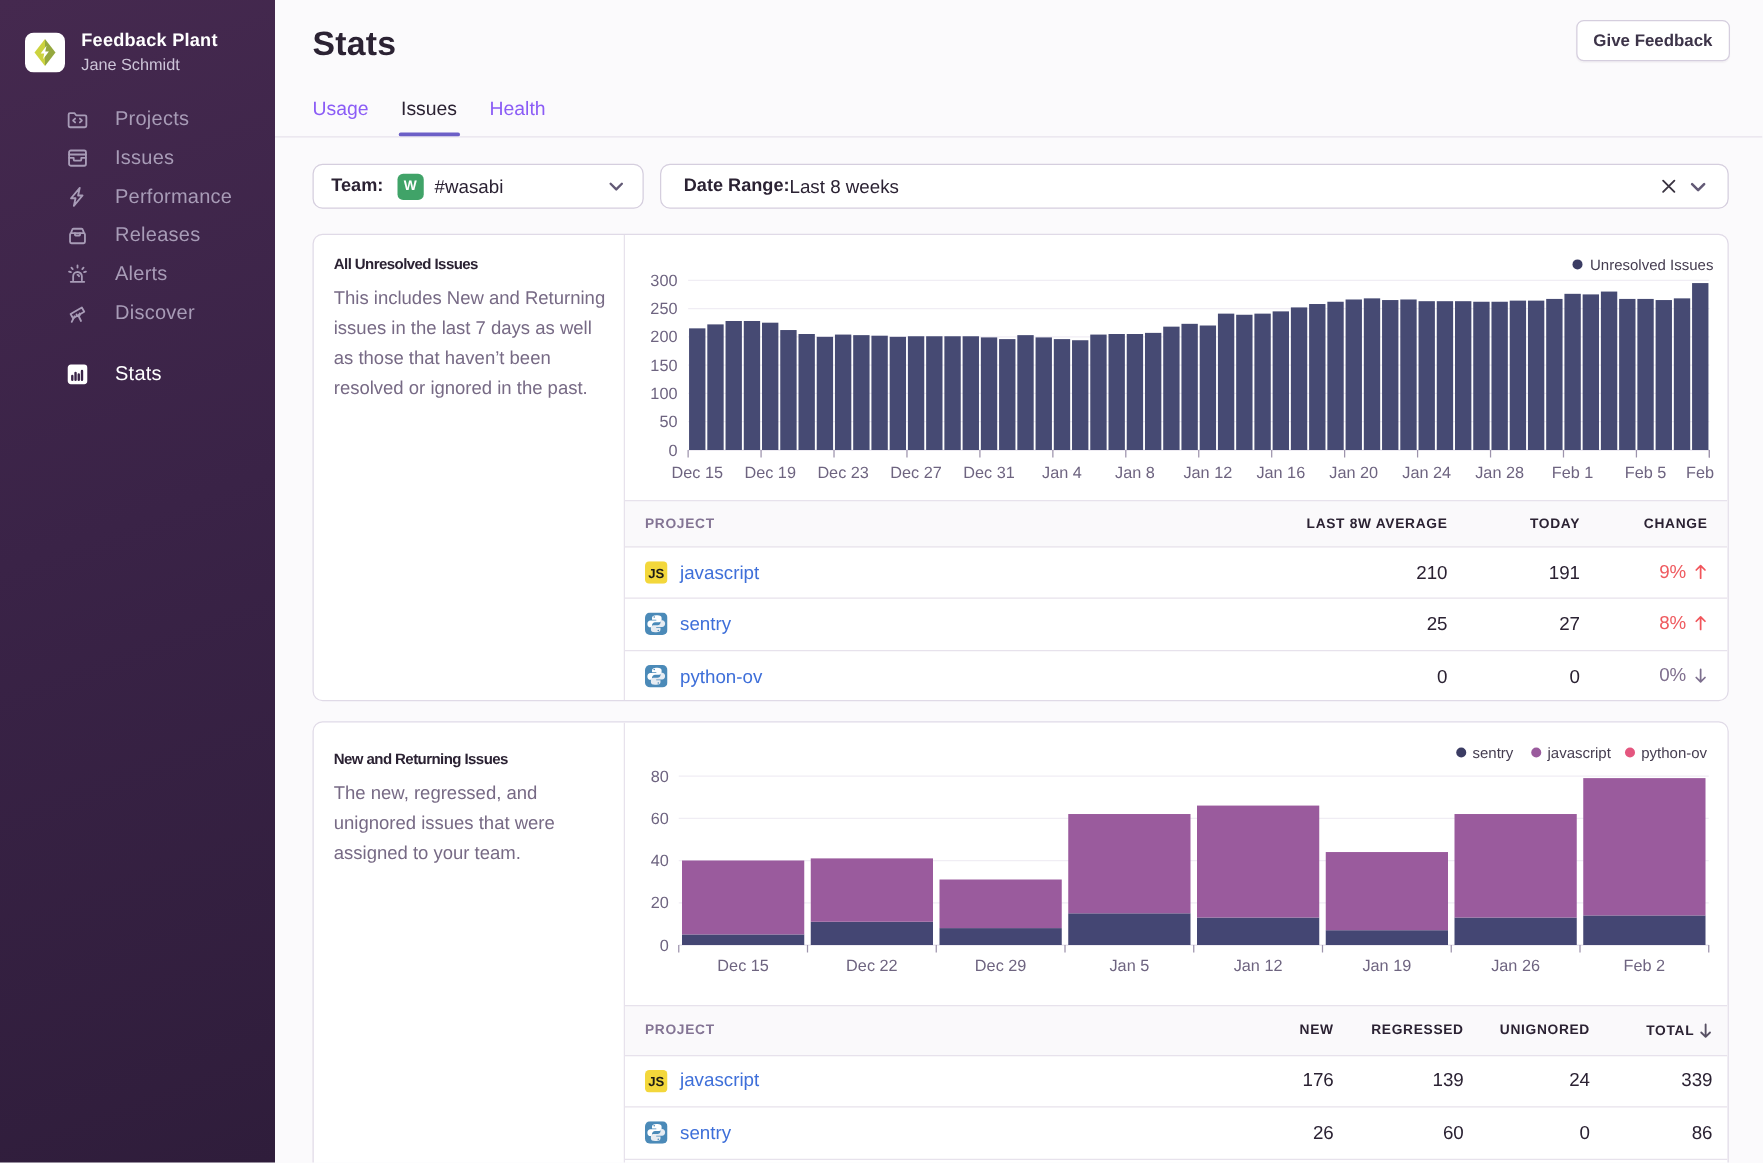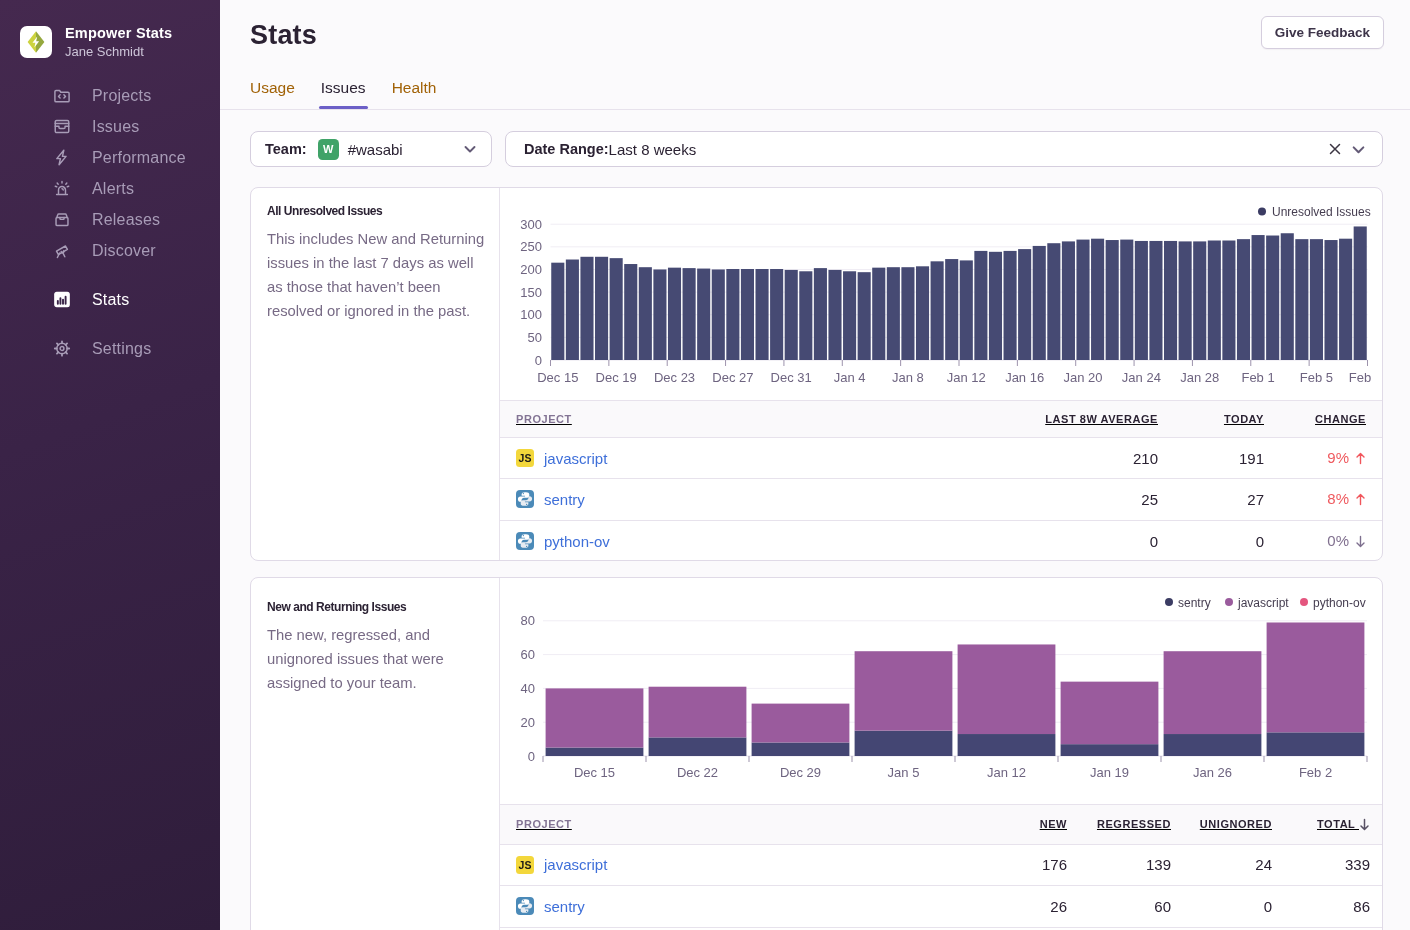--- a/index.html
+++ b/index.html
@@ -13,47 +13,47 @@
 .mi span { letter-spacing:.2px; }
 .mi.active { color:#fff; }
 .micon { flex:0 0 18px; }
 .gap1 { height:18px; }
 main { margin-left:220px; width:1190px; height:930px; }
 .phead { position:relative; height:110px; border-bottom:1px solid #e7e2ec; background:#fbfafc; }
 h1 { position:absolute; left:30px; top:20px; font-size:27px; color:#2b2233; letter-spacing:.2px; }
 .feedback { position:absolute; right:26px; top:16px; height:33px; background:#fff; border:1px solid #d5cede; border-radius:6px;
   font-size:13.5px; font-weight:bold; color:#3d3449; padding:0 13px; line-height:31px; box-shadow:0 1px 1px rgba(40,30,60,.04); }
 .tabs { position:absolute; left:30px; bottom:0; display:flex; gap:26px; }
-.tab { font-size:15.5px; color:#a16207; padding-bottom:12px; position:relative; }
+.tab { font-size:15.5px; color:#8b5cf6; padding-bottom:12px; position:relative; }
 .tab.active { color:#2b2233; }
 .tab.active:after { content:""; position:absolute; left:-2px; right:-2px; bottom:0; height:3px; border-radius:2px; background:#6c5fc7; }
 .content { padding:21px 27px 0 30px; }
 .filters { display:flex; gap:13px; }
 .fbox { height:36px; background:#fff; border:1px solid #d5cede; border-radius:8px; display:flex; align-items:center; font-size:14.5px; color:#2b2233; }
-.fbox.team { width:242px; padding:0 14px; }
+.fbox.team { width:265px; padding:0 14px; }
 .fbox.date { flex:1; padding:0 16px 0 18px; }
 .flab { font-weight:bold; color:#2b2233; }
 .wbadge { width:21px; height:21px; border-radius:4.5px; background:#40a368; color:#fff; font-size:11px; font-weight:bold;
   display:flex; align-items:center; justify-content:center; margin:0 9px 0 11px; }
 .chev { margin-left:auto; color:#6e6480; }
 .xicon { margin-left:auto; color:#6e6480; font-size:15px; }
 .chev svg, .xicon svg { display:block; }
 .panel { margin-top:20px; background:#fff; border:1px solid #e0dae7; border-radius:8px; display:flex; min-height:0; overflow:hidden; }
 .pleft { width:249px; border-right:1px solid #e7e2ec; padding:16px 14px 0 16px; }
 .pleft.pl2 { padding-top:22px; }
 .pleft h2 { font-size:12px; font-weight:bold; color:#2b2233; letter-spacing:-.45px; }
 .pleft p { margin-top:9px; font-size:14.8px; line-height:24px; color:#776a85; }
 .pleft p.nw { white-space:nowrap; }
 .pleft h2 { white-space:nowrap; }
 .pright { flex:1; min-width:0; }
 .pright > svg { display:block; }
 .axl { font-size:13px; fill:#6e6480; font-family:"Liberation Sans",sans-serif; }
 .leg { font-size:12px; fill:#453d50; font-family:"Liberation Sans",sans-serif; }
 .thead { display:flex; align-items:center; height:38px; background:#faf9fb; border-top:1px solid #e7e2ec; border-bottom:1px solid #e7e2ec;
-  padding:0 16px 0 16px;text-decoration:underline; }
+  padding:0 16px 0 16px; }
 .t2h { height:40.5px; padding-right:12px; }
 .th { font-size:11px; font-weight:bold; color:#837494; letter-spacing:.55px; }
 .trow { display:flex; align-items:center; height:41.3px; border-bottom:1px solid #e7e2ec; padding:0 16px 0 16px; font-size:15px; }
 .trow.t2 { height:41.6px; padding-right:12px; }
 .trow:last-child { border-bottom:none; }
 .c-proj { flex:1; display:flex; align-items:center; gap:10px; min-width:0; }
 .pico { display:block; }
 .plink { color:#3e6fd9; }
 .c-num { text-align:right; color:#2b2233; }
 .w150 { width:150px; } .w106 { width:106px; } .w102 { width:102px; }
@@ -68,21 +68,21 @@
 <body>
 <aside class="sidebar">
   <div class="brand">
       <svg width="32" height="32" viewBox="0 0 32 32">
         <rect width="32" height="32" rx="7" fill="#fff"></rect>
 <path d="M16 5.2L7.6 16 16 26.8z" fill="#ccd33f"></path>
 <path d="M16 5.2L24.4 16 16 26.8z" fill="#95a83e"></path>
 <path d="M17.2 10.6l-4.7 6.2h2.9l-1 4.6 4.7-6.2h-2.9z" fill="#fff"></path>
       </svg>
       <div>
-        <div class="bt1">Empower Stats</div>
+        <div class="bt1">Feedback Plant</div>
         <div class="bt2">Jane Schmidt</div>
       </div>
     </div>
   <nav class="menu">
     <div class="mi">
         <svg class="micon" width="19" height="19" viewBox="0 0 16 16" fill="none" stroke="currentColor" stroke-width="1.3" stroke-linecap="round" stroke-linejoin="round">
           <path d="M1.7 12.6V4.5c0-.6.4-1 1-1h3.1l1.2 1.6h6.3c.6 0 1 .4 1 1v6.5c0 .6-.4 1-1 1H2.7c-.6 0-1-.4-1-1z"></path>
           <path d="M6.3 7.4L4.9 8.8l1.4 1.4M9.7 7.4l1.4 1.4-1.4 1.4"></path>
         </svg>
         <span>Projects</span>
@@ -95,57 +95,49 @@
         <span>Issues</span>
       </div>
 <div class="mi">
         <svg class="micon" width="19" height="19" viewBox="0 0 16 16" fill="none" stroke="currentColor" stroke-width="1.3" stroke-linecap="round" stroke-linejoin="round">
           <path d="M9.6 1.6L3.4 9h3.2l-1.2 5.4L11.6 7H8.4l1.2-5.4z"></path>
         </svg>
         <span>Performance</span>
       </div>
 <div class="mi">
         <svg class="micon" width="19" height="19" viewBox="0 0 16 16" fill="none" stroke="currentColor" stroke-width="1.3" stroke-linecap="round" stroke-linejoin="round">
-          <path d="M4.9 12.2V9.4a3.1 3.1 0 016.2 0v2.8M3.2 13.3h9.6M8 8.3a1.1 1.1 0 011.1 1.1"></path>
-          <path d="M8 3.1V1.7M4.6 4.2l-.9-1M11.4 4.2l.9-1M3.3 6.4l-1.3-.4M12.7 6.4l1.3-.4"></path>
-        </svg>
-        <span>Alerts</span>
-      </div>
-<div class="mi">
-        <svg class="micon" width="19" height="19" viewBox="0 0 16 16" fill="none" stroke="currentColor" stroke-width="1.3" stroke-linecap="round" stroke-linejoin="round">
           <path d="M3.4 6.2l.8-2.4c.1-.4.5-.7.9-.7h5.8c.4 0 .8.3.9.7l.8 2.4"></path>
           <rect x="2.7" y="6.2" width="10.6" height="7.2" rx="1"></rect>
           <path d="M6.2 6.2v1.2c0 .3.2.5.5.5h2.6c.3 0 .5-.2.5-.5V6.2"></path>
         </svg>
         <span>Releases</span>
       </div>
 <div class="mi">
         <svg class="micon" width="19" height="19" viewBox="0 0 16 16" fill="none" stroke="currentColor" stroke-width="1.3" stroke-linecap="round" stroke-linejoin="round">
+          <path d="M4.9 12.2V9.4a3.1 3.1 0 016.2 0v2.8M3.2 13.3h9.6M8 8.3a1.1 1.1 0 011.1 1.1"></path>
+          <path d="M8 3.1V1.7M4.6 4.2l-.9-1M11.4 4.2l.9-1M3.3 6.4l-1.3-.4M12.7 6.4l1.3-.4"></path>
+        </svg>
+        <span>Alerts</span>
+      </div>
+<div class="mi">
+        <svg class="micon" width="19" height="19" viewBox="0 0 16 16" fill="none" stroke="currentColor" stroke-width="1.3" stroke-linecap="round" stroke-linejoin="round">
           <path d="M3.1 8.6l8-4.6 1.7 3-8 4.6z"></path>
           <path d="M5.9 10.2l-2 4M8.6 9.7l1.9 3.9M7.3 8.9a1.2 1.2 0 102.2-.6"></path>
         </svg>
         <span>Discover</span>
       </div>
     <div class="gap1"></div>
 <div class="mi active">
         <svg class="micon" width="19" height="19" viewBox="0 0 16 16" fill="none" stroke="currentColor" stroke-width="1.3" stroke-linecap="round" stroke-linejoin="round">
           <rect x="1.7" y="1.7" width="12.6" height="12.6" rx="1.6" fill="#fff" stroke="#fff"></rect>
           <path d="M4.3 11.8V9.2M6.6 11.8V6.9M8.9 11.8V8.1M11.2 11.8V5.6" stroke="#3a2548" stroke-width="1.7"></path>
         </svg>
         <span>Stats</span>
       </div>
     <div class="gap1"></div>
-    <div class="mi">
-        <svg class="micon" width="19" height="19" viewBox="0 0 16 16" fill="none" stroke="currentColor" stroke-width="1.3" stroke-linecap="round" stroke-linejoin="round">
-          <circle cx="8" cy="8" r="4.6"></circle>
-          <circle cx="8" cy="8" r="1.7"></circle>
-          <path d="M8 3.4V1.6M8 14.4v-1.8M12.6 8h1.8M1.6 8h1.8M11.2 4.8l1.3-1.3M3.5 12.5l1.3-1.3M11.2 11.2l1.3 1.3M3.5 3.5l1.3 1.3" stroke-width="1.6"></path>
-        </svg>
-        <span>Settings</span>
-      </div>
   </nav>
 </aside>
 <main>
   <div class="phead">
     <h1>Stats</h1>
     <div class="feedback">Give Feedback</div>
     <div class="tabs">
         <div class="tab">Usage</div>
         <div class="tab active">Issues</div>
         <div class="tab">Health</div>

